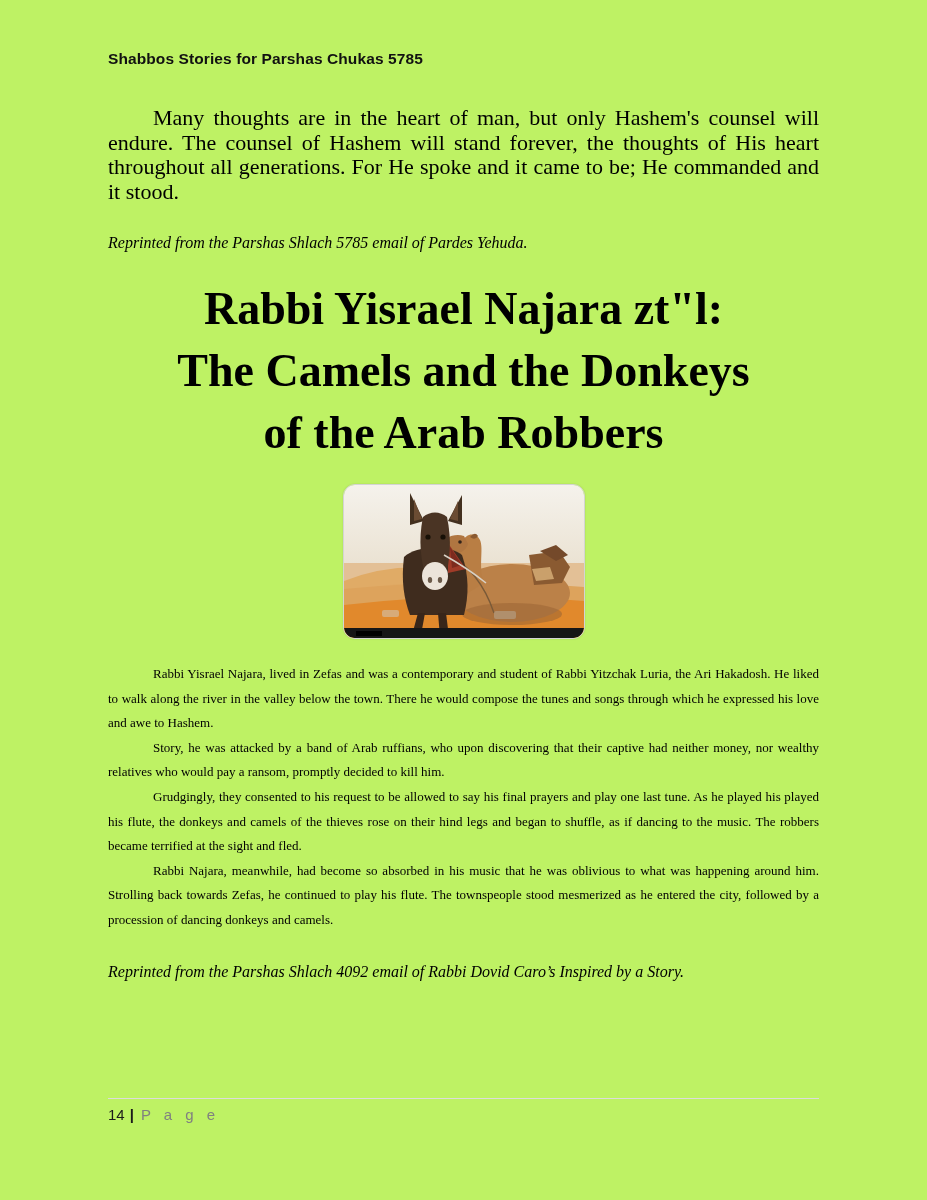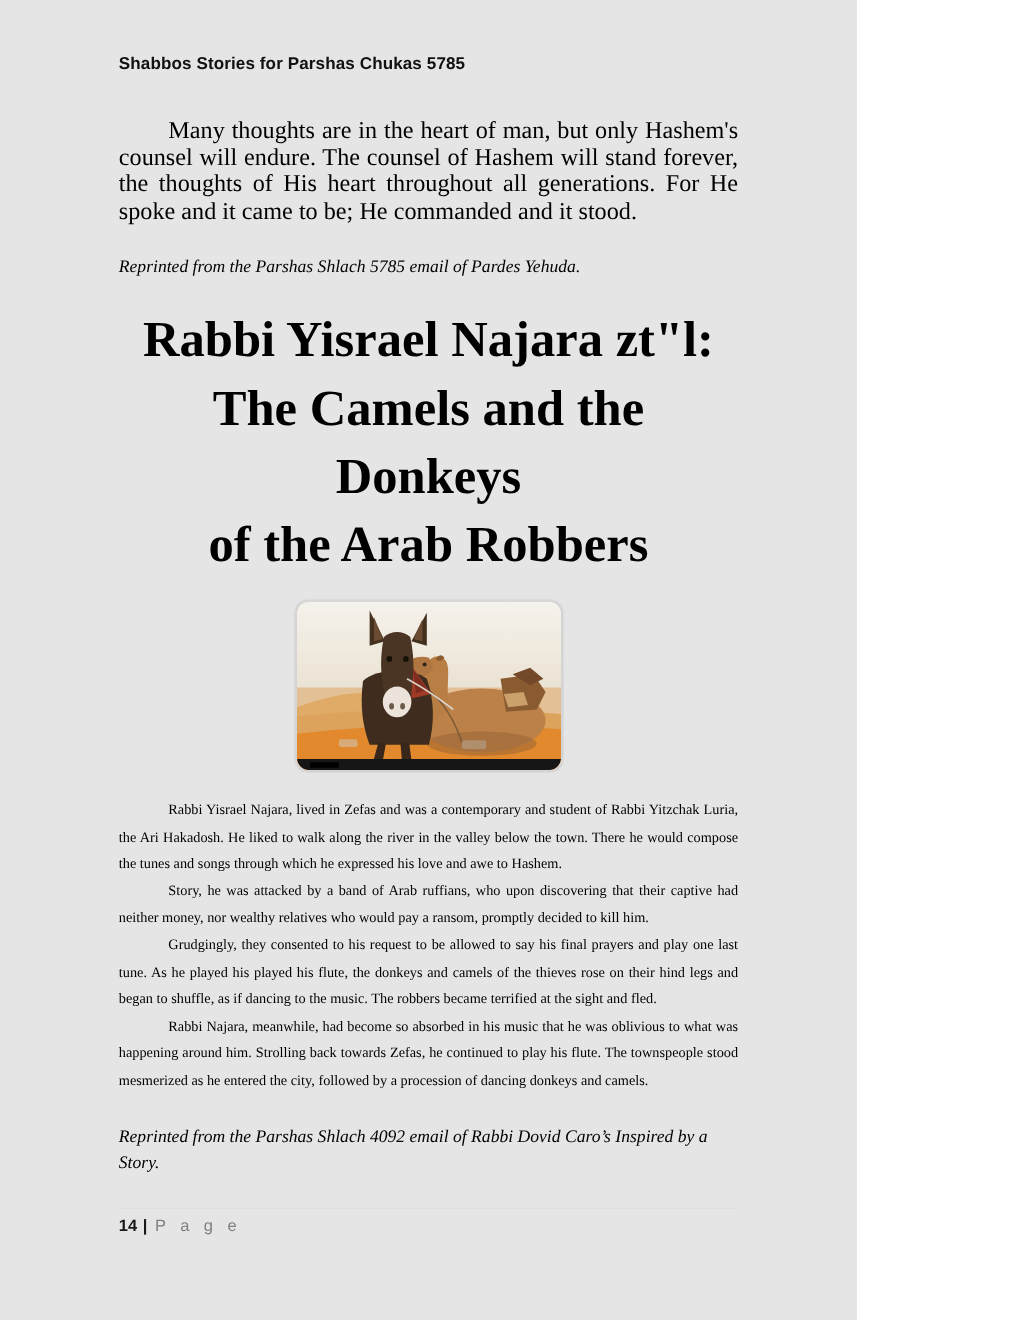--- a/index.html
+++ b/index.html
@@ -1,20 +1,20 @@
 <!DOCTYPE html>
 <html><head>
 <meta charset="utf-8">
 <style>
   html, body { margin: 0; padding: 0; background: #ffffff; }
   .page {
     position: relative;
-    width: 779px;
+    width: 927px;
     height: 1200px;
-    background: #e5e5e5;
+    background: #bef264;
     color: #000000;
     font-family: "Liberation Serif", serif;
     overflow: hidden;
   }
   .content {
     position: absolute;
     left: 108px;
     right: 108px;
     top: 0;
   }
@@ -69,21 +69,21 @@
   .doc-footer {
     position: absolute;
     left: 108px;
     right: 108px;
     top: 1098px;
     border-top: 1px solid #dcdcdc;
     padding-top: 7px;
     font-family: "Liberation Sans", sans-serif;
     font-size: 15px;
   }
-  .doc-footer .page-num { font-weight: bold; color: #1a1a1a; }
+  .doc-footer .page-num { font-weight: normal; color: #1a1a1a; }
   .doc-footer .sep { color: #1a1a1a; margin: 0 7px 0 5px; font-weight: bold; }
   .doc-footer .page-label { color: #808080; letter-spacing: 4.5px; }
 </style>
 </head>
 <body>
 
 <div class="page">
   <div class="content">
 
     <div class="doc-header">Shabbos Stories for Parshas Chukas 5785</div>

